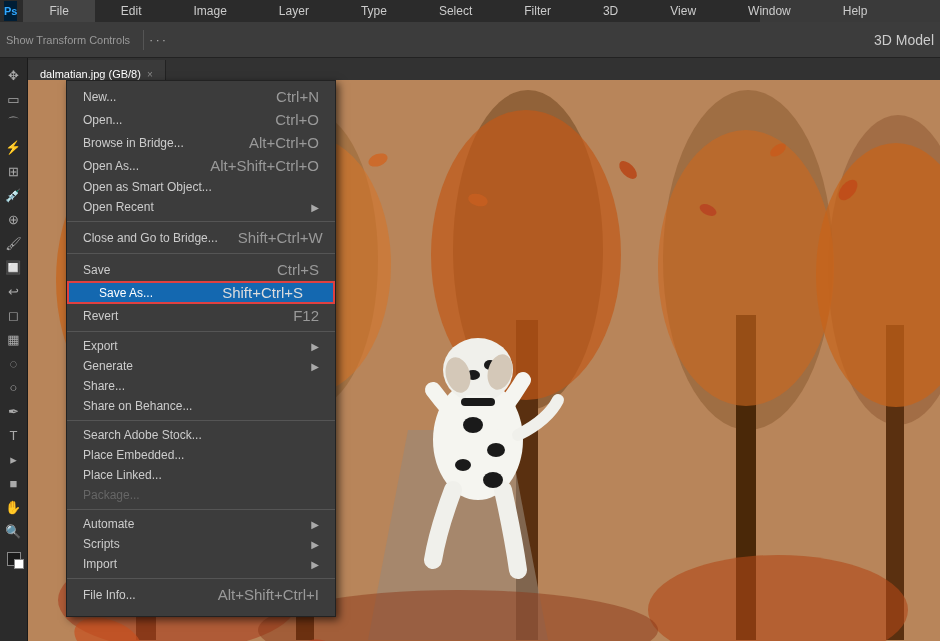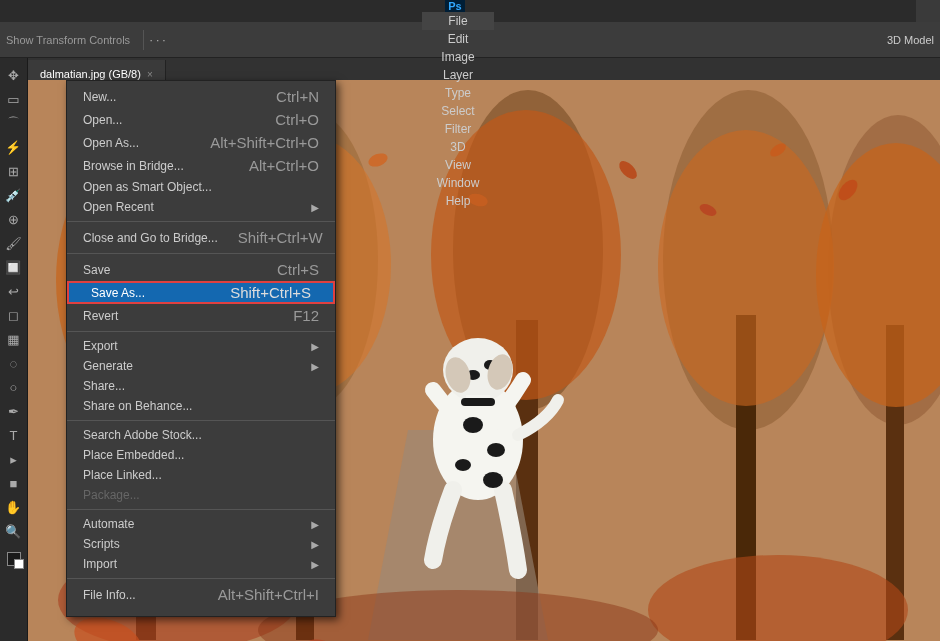--- a/index.html
+++ b/index.html
@@ -1,28 +1,27 @@
 <!DOCTYPE html>
 <html><head>
   <meta charset="utf-8">
   <style>
     * { margin: 0; padding: 0; box-sizing: border-box; }
     body { width: 940px; height: 641px; overflow: hidden; font-family: 'Segoe UI', Arial, sans-serif; font-size: 12px; background: #3a3a3a; }
 
     
     .menu-bar {
-      width: 916px;
+      width: 760px;
       height: 22px;
       background: #2b2b2b;
       display: flex;
       align-items: center;
       padding: 0 4px;
       position: relative;
       z-index: 100;
-      flex-direction: column;
     }
     .ps-icon {
       width: 20px;
       height: 20px;
       background: #001e36;
       display: flex; align-items: center; justify-content: center;
       margin-right: 6px;
       color: #31a8ff;
       font-weight: bold;
       font-size: 11px;
@@ -144,21 +143,21 @@
       color: #ccc;
       font-size: 12px;
       cursor: pointer;
       white-space: nowrap;
     }
     .menu-entry.disabled { color: #666; cursor: default; }
     .menu-entry.highlighted {
       background: #1468b0;
       color: #fff;
       border: 2px solid #e04040;
-      padding: 1px 22px;
+      padding: 1px 30px;
     }
     .menu-entry .shortcut {
       color: #999;
       font-size: 15px;
       margin-left: 20px;
     }
     .menu-entry.highlighted .shortcut { color: #ddd; }
     .menu-entry .arrow { color: #aaa; font-size: 10px; }
     .menu-separator {
       height: 1px;
@@ -181,21 +180,21 @@
   <div class="menu-item">3D</div>
   <div class="menu-item">View</div>
   <div class="menu-item">Window</div>
   <div class="menu-item">Help</div>
 </div>
 
 <div class="toolbar">
   <span style="color:#999;font-size:11px;margin-right:8px;">Show Transform Controls</span>
   <div class="toolbar-sep"></div>
   <span style="color:#aaa;font-size:13px;letter-spacing:2px;">···</span>
-  <span style="color:#ccc;font-size:11px;margin-left:auto;">3D Model</span>
+  <span style="color:#ccc;font-size:14px;margin-left:auto;">3D Model</span>
 </div>
 
 <div class="main-layout">
 
   <div class="left-toolbar">
     <div class="tool-btn" title="Move">✥</div>
     <div class="tool-btn" title="Rectangular Marquee">▭</div>
     <div class="tool-btn" title="Lasso">⌒</div>
     <div class="tool-btn" title="Magic Wand">⚡</div>
     <div class="tool-btn" title="Crop">⊞</div>
@@ -310,26 +309,26 @@
 
         <div class="menu-entry">
           <span>New...</span>
           <span class="shortcut">Ctrl+N</span>
         </div>
         <div class="menu-entry">
           <span>Open...</span>
           <span class="shortcut">Ctrl+O</span>
         </div>
         <div class="menu-entry">
+          <span>Browse in Bridge...</span>
+          <span class="shortcut">Alt+Ctrl+O</span>
+        </div>
+        <div class="menu-entry">
           <span>Open As...</span>
           <span class="shortcut">Alt+Shift+Ctrl+O</span>
-        </div>
-        <div class="menu-entry">
-          <span>Browse in Bridge...</span>
-          <span class="shortcut">Alt+Ctrl+O</span>
         </div>
         <div class="menu-entry">
           <span>Open as Smart Object...</span>
           <span class="shortcut"></span>
         </div>
         <div class="menu-entry">
           <span>Open Recent</span>
           <span class="arrow">▶</span>
         </div>
 

